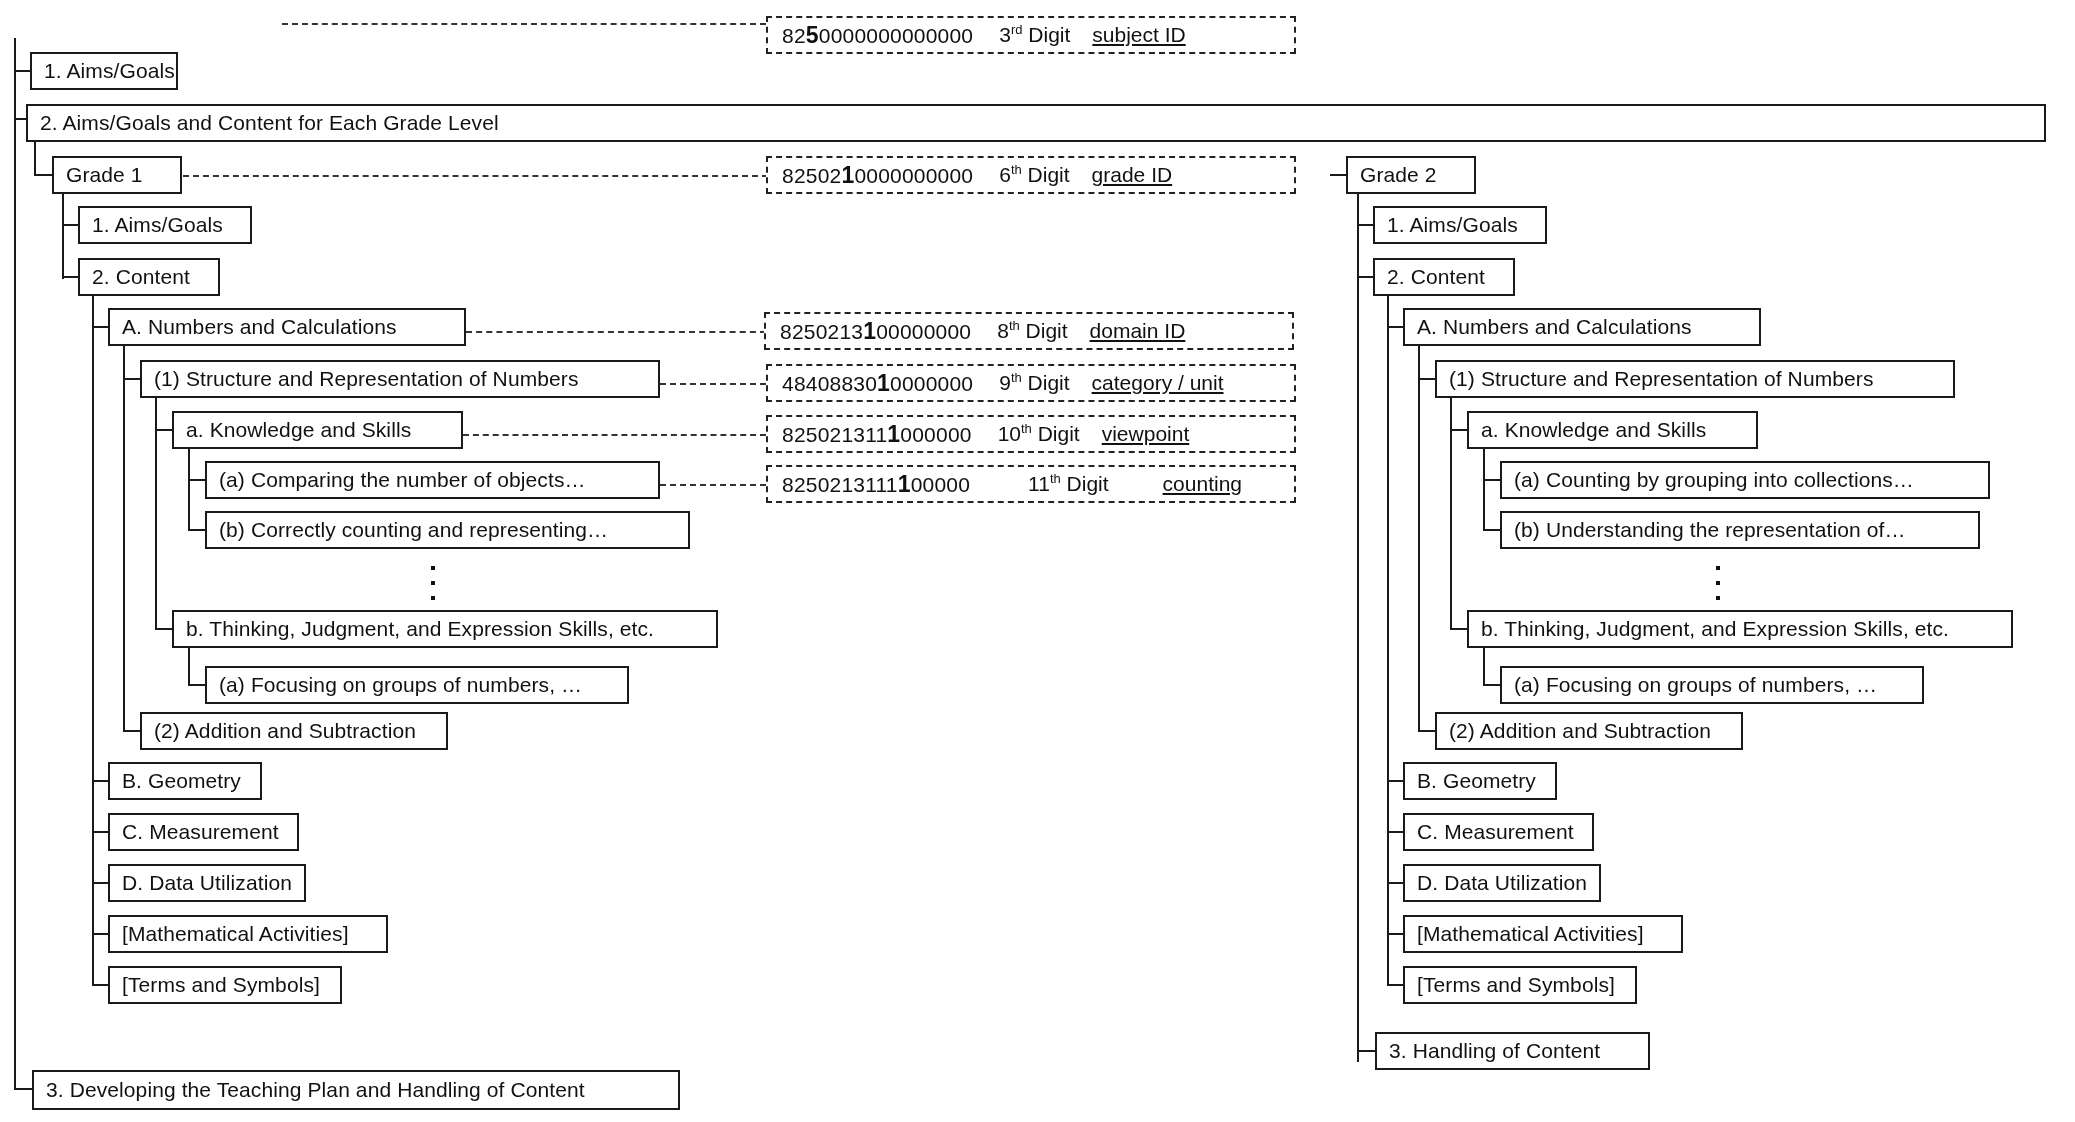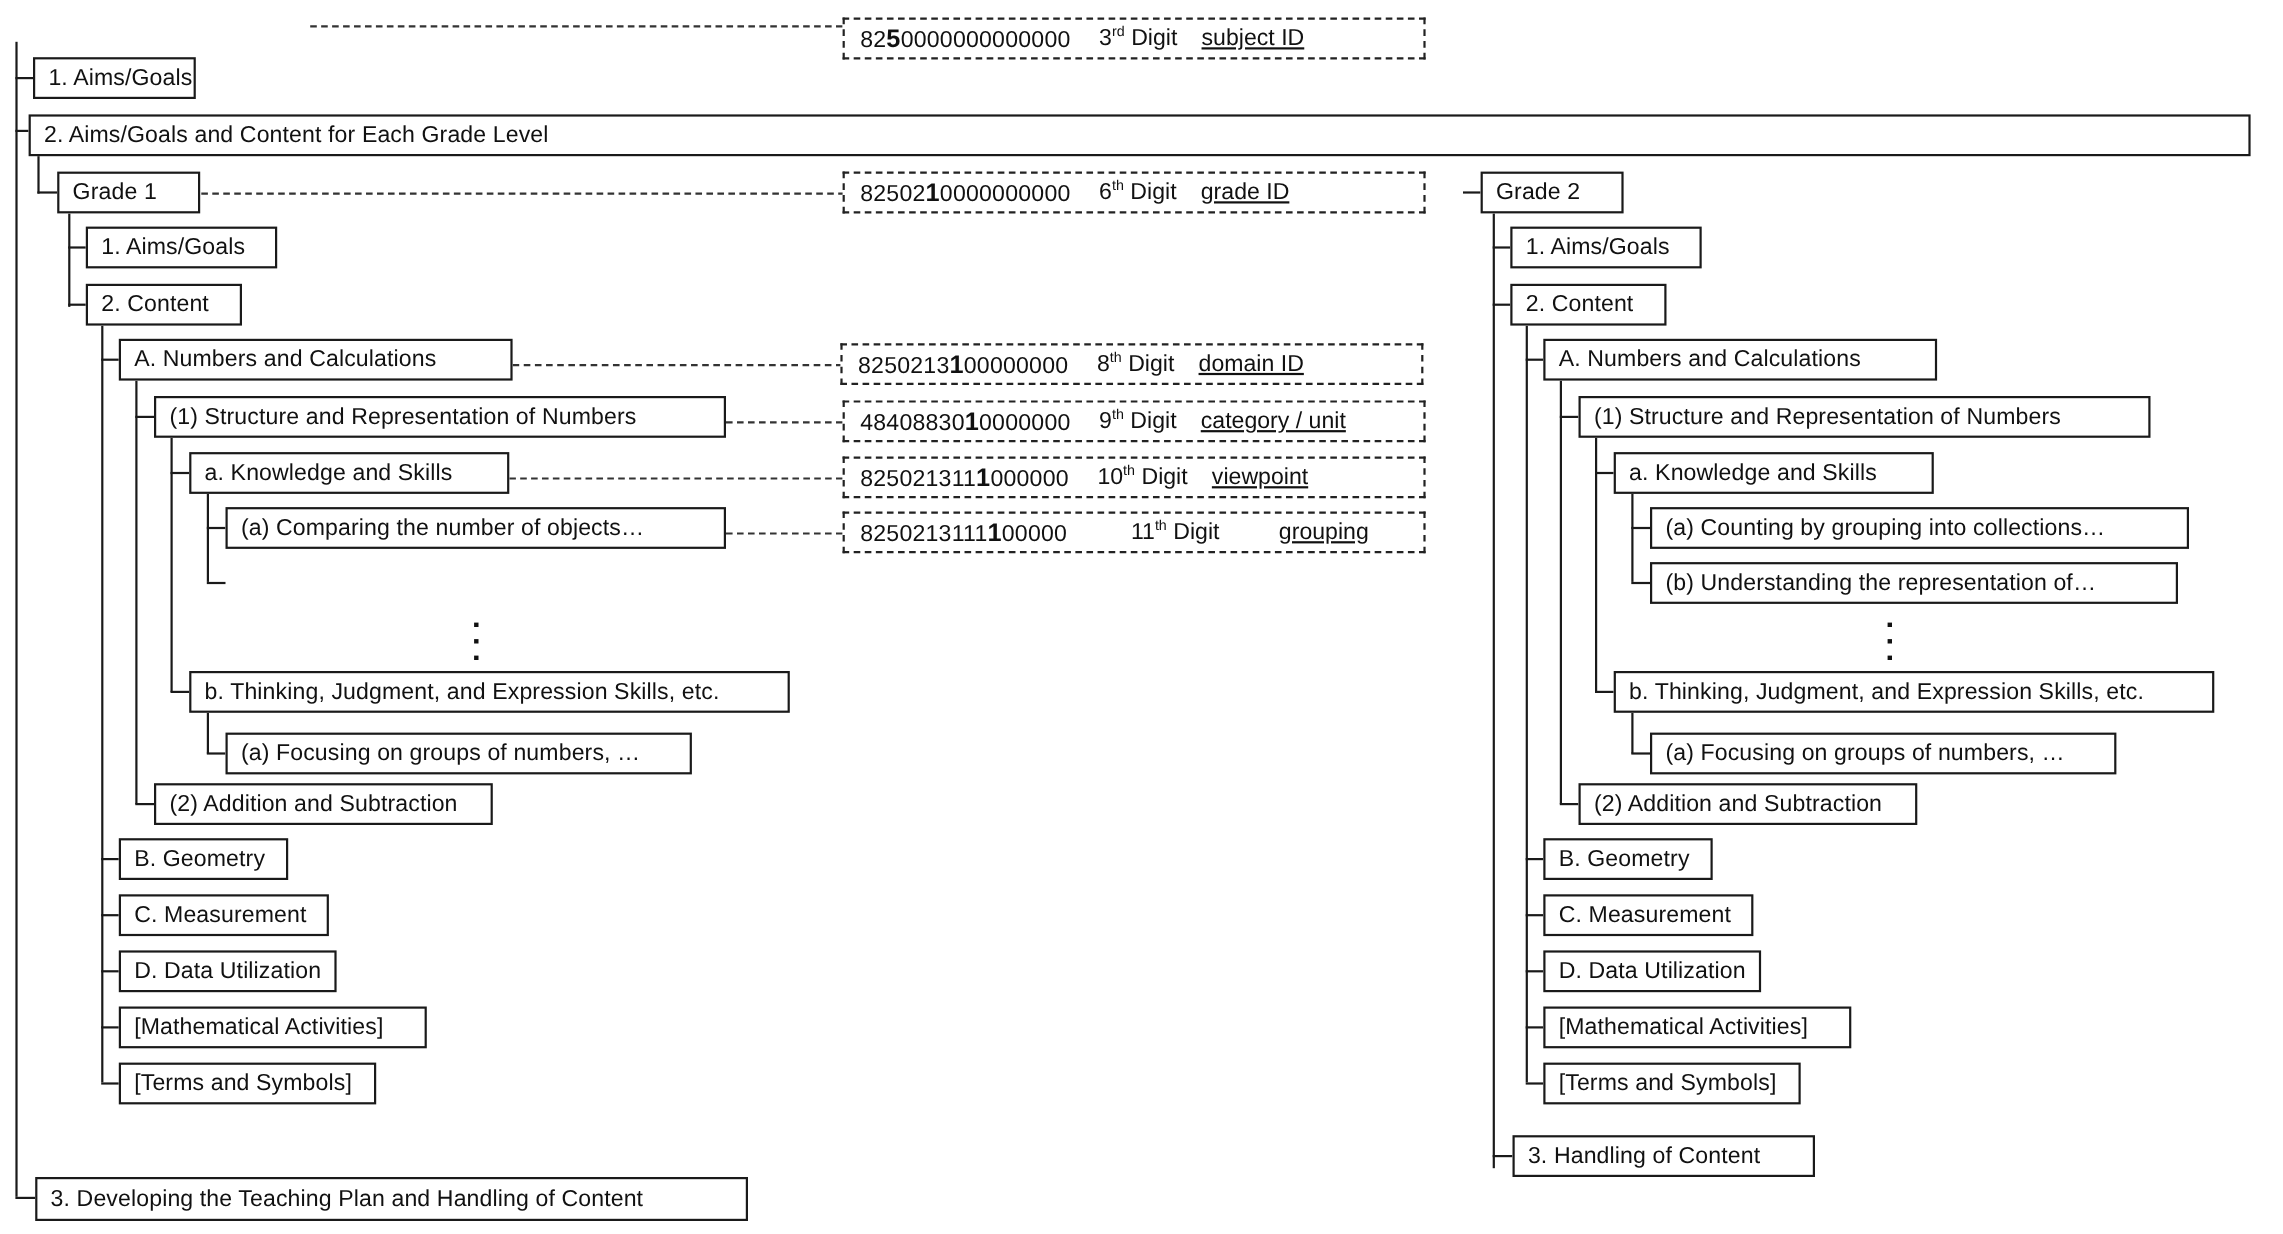--- a/index.html
+++ b/index.html
@@ -182,37 +182,38 @@
 
   <div class="idbox" style="left:766px; top:415px; width:530px; height:38px;">
     <span class="code"><span>825021311</span><b>1</b><span>000000</span></span>
     <span class="digit"><span>10</span><sup>th</sup>&nbsp;<span>Digit</span></span>
     <span class="meaning">viewpoint</span>
   </div>
 
   <div class="idbox" style="left:766px; top:465px; width:530px; height:38px;gap:32px;">
     <span class="code"><span>8250213111</span><b>1</b><span>00000</span></span>
     <span class="digit"><span>11</span><sup>th</sup>&nbsp;<span>Digit</span></span>
-    <span class="meaning">grouping</span>
+    <span class="meaning">counting</span>
   </div>
 
   <div class="node" style="left:52px; top:156px; width:130px; height:38px;">Grade 1</div>
 
   <div class="node" style="left:78px; top:206px; width:174px; height:38px;">1. Aims/Goals</div>
 
   <div class="node" style="left:78px; top:258px; width:142px; height:38px;">2. Content</div>
 
   <div class="node" style="left:108px; top:308px; width:358px; height:38px;">A.  Numbers and Calculations</div>
 
   <div class="node" style="left:140px; top:360px; width:520px; height:38px;">(1) Structure and Representation of Numbers</div>
 
   <div class="node" style="left:172px; top:411px; width:291px; height:38px;">a. Knowledge and Skills</div>
 
   <div class="node" style="left:205px; top:461px; width:455px; height:38px;text-align:right;">(a) Comparing the number of objects…</div>
 
+  <div class="node" style="left:205px; top:511px; width:485px; height:38px;">(b) Correctly counting and representing…</div>
 
   <div class="node" style="left:172px; top:610px; width:546px; height:38px;">b. Thinking, Judgment, and Expression Skills, etc.</div>
 
   <div class="node" style="left:205px; top:666px; width:424px; height:38px;">(a) Focusing on groups of numbers, …</div>
 
   <div class="node" style="left:140px; top:712px; width:308px; height:38px;">(2) Addition and Subtraction</div>
 
   <div class="node" style="left:108px; top:762px; width:154px; height:38px;">B. Geometry</div>
 
   <div class="node" style="left:108px; top:813px; width:191px; height:38px;">C. Measurement</div>

